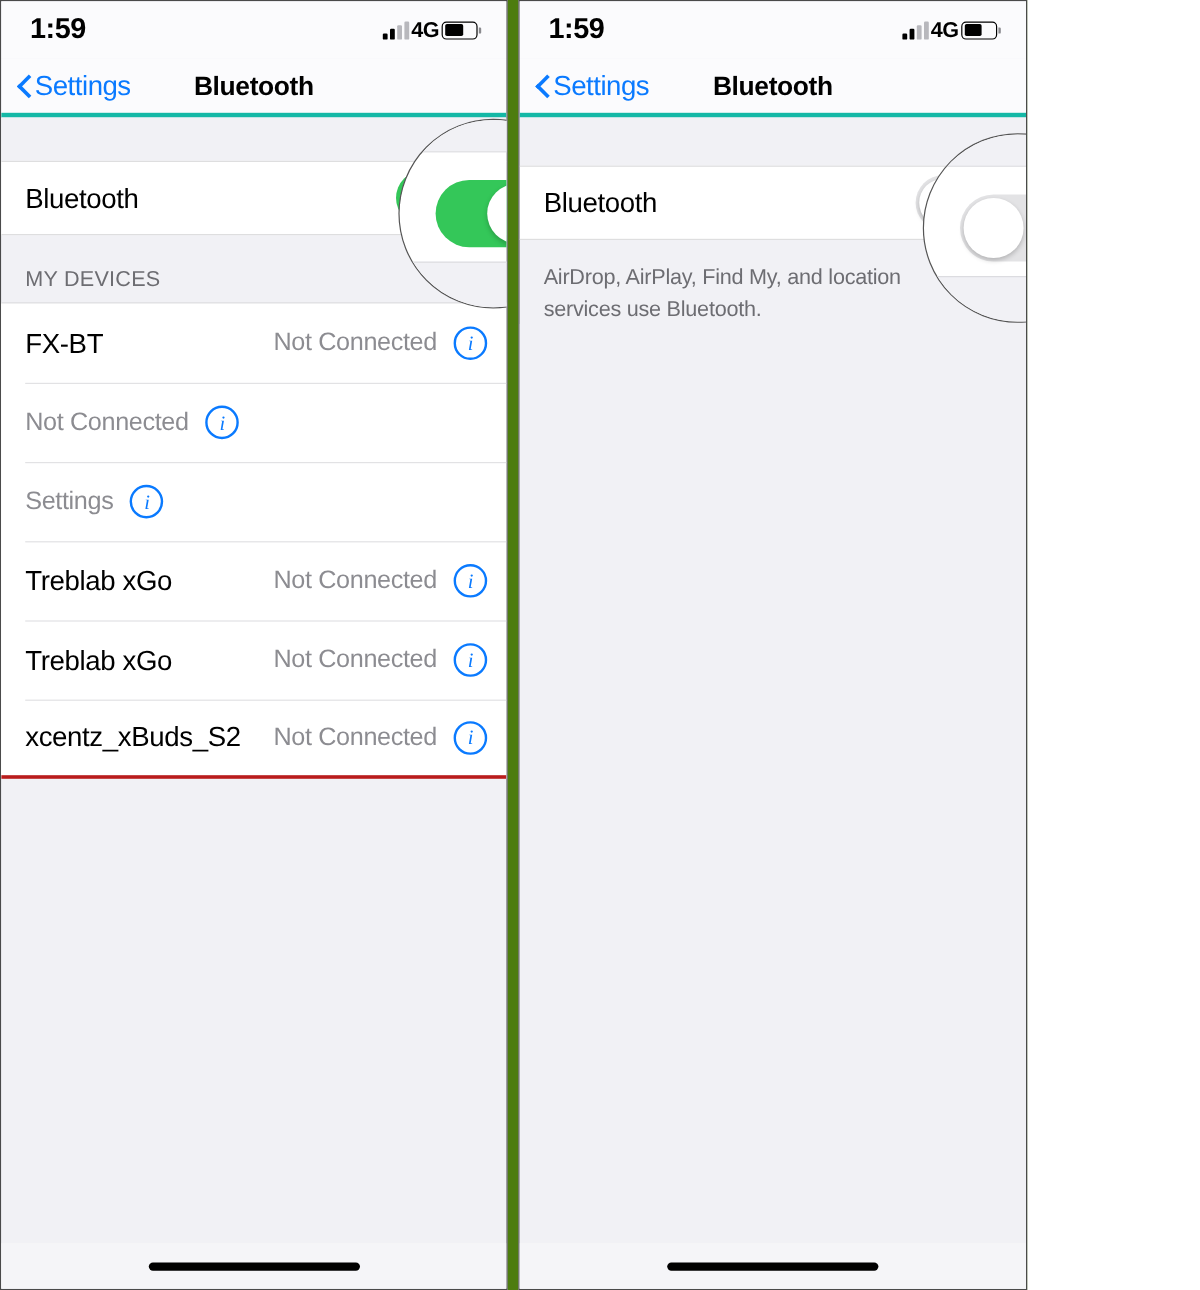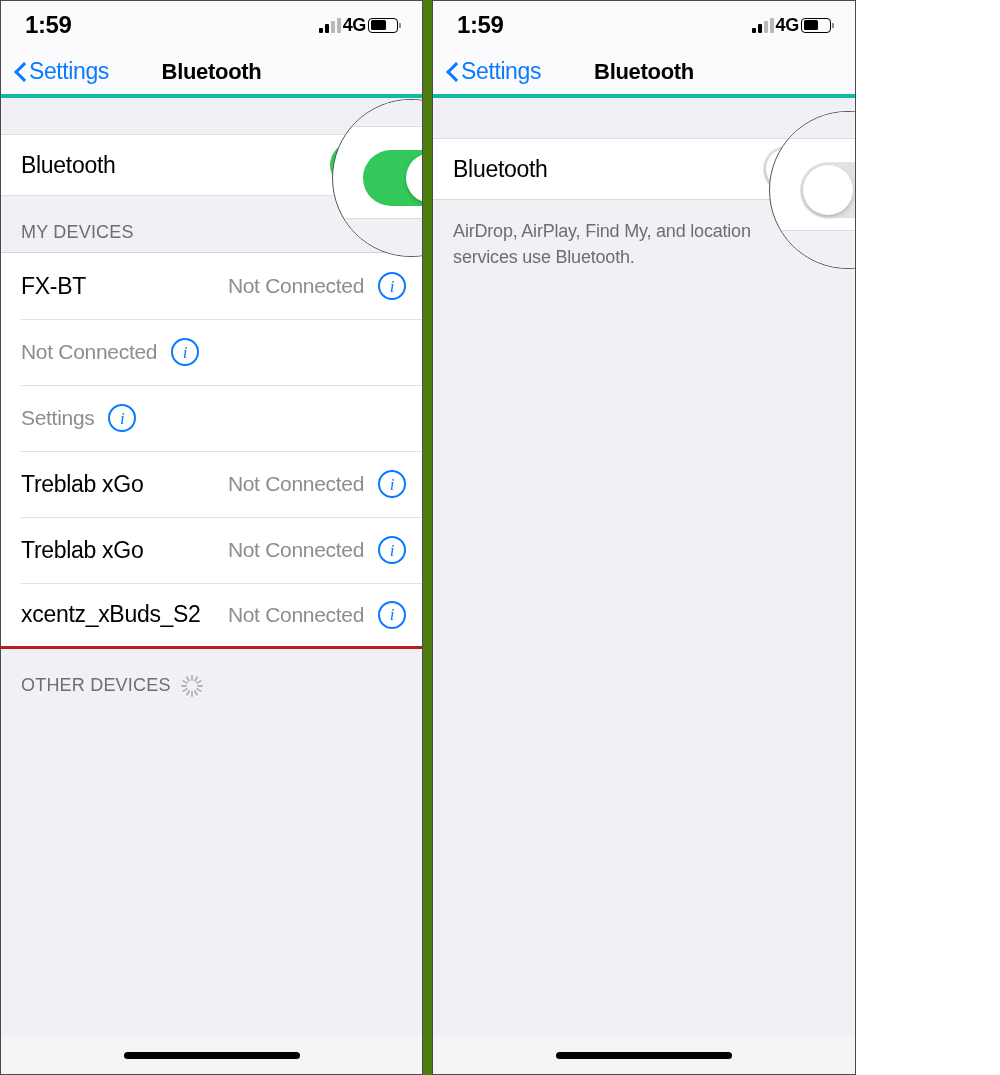--- a/index.html
+++ b/index.html
@@ -360,37 +360,20 @@
           <span class="dev-status">Not Connected</span>
           <span class="info-icon">i</span>
         </div>
         <div class="dev-row list-end">
           <span class="dev-name">xcentz_xBuds_S2</span>
           <span class="dev-status">Not Connected</span>
           <span class="info-icon">i</span>
         </div>
       </div>
 
-      <div class="section-head">
-        <span>OTHER DEVICES</span>
-        <span class="spinner">
-          <i style="transform:rotate(0deg)"></i>
-            <i style="transform:rotate(30deg)"></i>
-            <i style="transform:rotate(60deg)"></i>
-          <i style="transform:rotate(90deg)"></i>
-            <i style="transform:rotate(120deg)"></i>
-            <i style="transform:rotate(150deg)"></i>
-          <i style="transform:rotate(180deg)"></i>
-            <i style="transform:rotate(210deg)"></i>
-            <i style="transform:rotate(240deg)"></i>
-          <i style="transform:rotate(270deg)"></i>
-            <i style="transform:rotate(300deg)"></i>
-            <i style="transform:rotate(330deg)"></i>
-        </span>
-      </div>
 
 
       <div class="home-zone"></div>
       <div class="home-bar"></div>
     </div>
 
     <div class="lens left-lens">
       <div class="lens-inner">
         <div class="lens-band" style="top:0; height:26px;"></div>
         <div class="lens-strip" style="top:26px;"></div>

